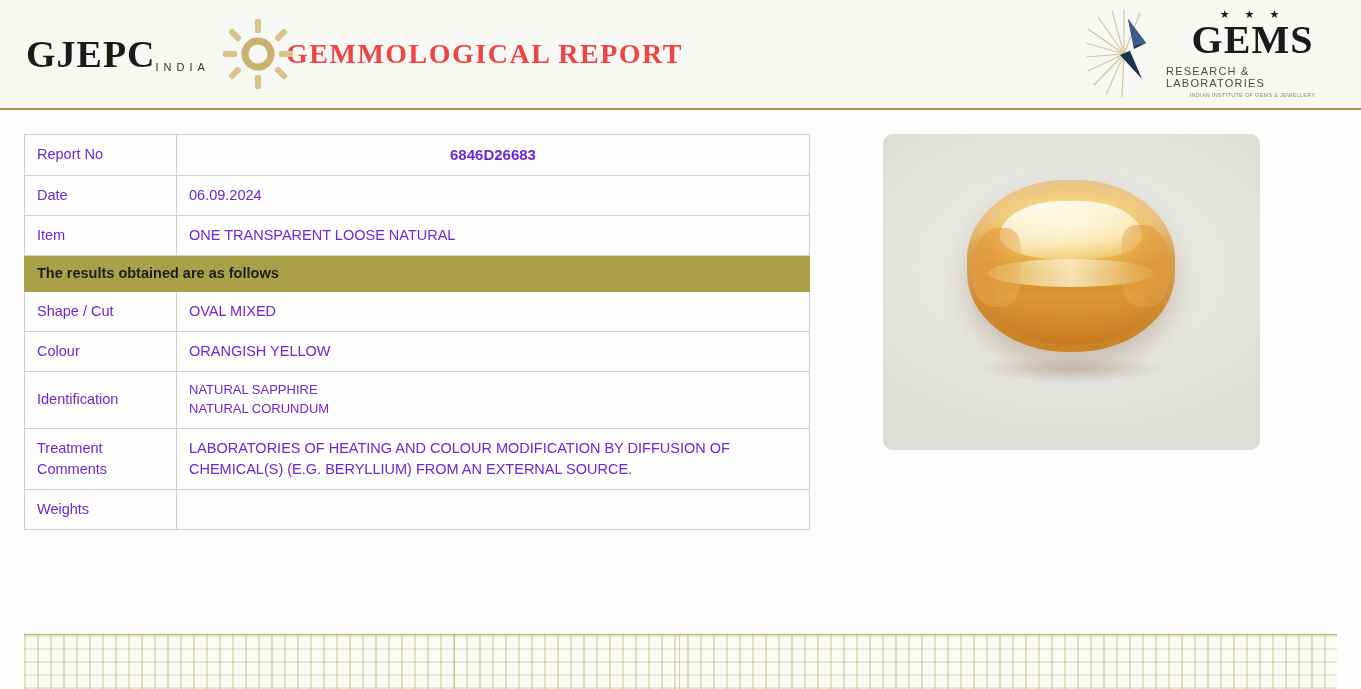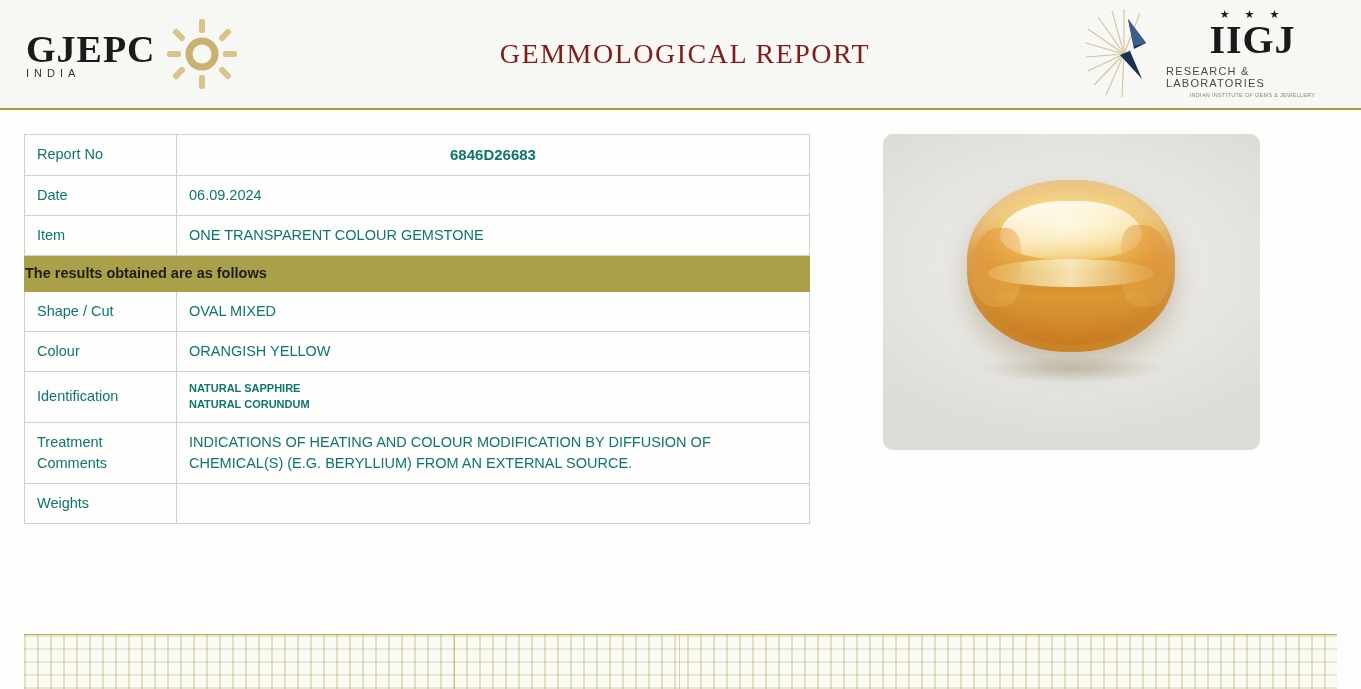--- a/index.html
+++ b/index.html
@@ -27,22 +27,22 @@
     align-items: center;
   }
   .logo-left {
     display: flex;
     align-items: center;
     margin-left: 26px;
     width: 260px;
   }
   .gjepc-text {
     display: flex;
-    flex-direction: column;
-    align-items: flex-start;
+    flex-direction: row;
+    align-items: flex-end;
     line-height: 1;
   }
   .gjepc-main {
     font-size: 38px;
     font-weight: bold;
     letter-spacing: 1px;
     color: #1a1a1a;
     font-family: "Liberation Serif", serif;
   }
   .gjepc-sub {
@@ -52,25 +52,25 @@
     padding-right: 2px;
   }
   .sun-mark {
     position: relative;
     width: 72px; height: 72px;
     margin-left: 10px;
   }
 
   .report-title {
     flex: 1;
-    text-align: center;
+    text-align: left;
     font-size: 28px;
-    font-weight: normal;
+    font-weight: bold;
     letter-spacing: 1.5px;
-    color: #7f1d1d;
+    color: #ef4444;
     font-family: "Liberation Serif", serif;
   }
 
   .logo-right {
     display: flex;
     align-items: center;
     margin-right: 22px;
     width: 255px;
     justify-content: flex-end;
   }
@@ -123,36 +123,36 @@
     position: absolute;
     left: 24px; top: 22px;
     width: 786px;
     border-collapse: collapse;
     table-layout: fixed;
   }
   table.report td {
     border: 1px solid #cfcfcf;
     padding: 9px 12px;
     font-size: 14.5px;
-    color: #0f766e;
+    color: #6d28d9;
     vertical-align: middle;
     line-height: 1.45;
   }
   td.label { width: 152px; color: #222; }
   td.value { color: #222; }
   td.value.bold { font-weight: bold; font-size: 15px; text-align: center; }
   tr.band td {
     background: #a9a049;
     color: #1d1d1d;
     font-weight: bold;
     font-size: 14.5px;
     border: 1px solid #a9a049;
-    padding: 7px 0;
-  }
-  .ident-line { font-weight: bold; font-size: 11px; }
+    padding: 7px 12px;
+  }
+  .ident-line { font-weight: normal; font-size: 13px; }
 
   
   .photo-frame {
     position: absolute;
     left: 883px; top: 22px;
     width: 377px; height: 316px;
     background: #e9e9e7;
     border-radius: 10px;
     overflow: hidden;
   }
@@ -284,42 +284,42 @@
             <line x1="40" y1="45" x2="40" y2="0"></line>
             <line x1="40" y1="45" x2="56" y2="4"></line>
             <line x1="40" y1="45" x2="38" y2="88"></line>
           </g>
           <path d="M44 10 L62 34 L46 42 L58 70 L36 46 L50 40 Z" fill="#1c3050"></path>
           <path d="M44 10 L62 34 L50 37 Z" fill="#3b5e8c"></path>
         </svg>
       </div>
       <div class="iigj-block">
         <div class="iigj-stars">★ ★ ★</div>
-        <div class="iigj-main">IIGJ</div>
+        <div class="iigj-main">GEMS</div>
         <div class="iigj-sub1">RESEARCH &amp; LABORATORIES</div>
         <div class="iigj-sub2">INDIAN INSTITUTE OF GEMS &amp; JEWELLERY</div>
       </div>
     </div>
   </div>
 
   <div class="body-area">
 
     <table class="report">
       <tbody>
         <tr>
           <td class="label">Report No</td>
           <td class="value bold">6846D26683</td>
         </tr>
         <tr>
           <td class="label">Date</td>
           <td class="value">06.09.2024</td>
         </tr>
         <tr>
           <td class="label">Item</td>
-          <td class="value">ONE TRANSPARENT COLOUR GEMSTONE</td>
+          <td class="value">ONE TRANSPARENT LOOSE NATURAL</td>
         </tr>
         <tr class="band">
           <td colspan="2">The results obtained are as follows</td>
         </tr>
         <tr>
           <td class="label">Shape / Cut</td>
           <td class="value">OVAL MIXED</td>
         </tr>
         <tr>
           <td class="label">Colour</td>
@@ -327,21 +327,21 @@
         </tr>
         <tr>
           <td class="label">Identification</td>
           <td class="value">
             <div class="ident-line">NATURAL SAPPHIRE</div>
             <div class="ident-line">NATURAL CORUNDUM</div>
           </td>
         </tr>
         <tr>
           <td class="label">Treatment Comments</td>
-          <td class="value">INDICATIONS OF HEATING AND COLOUR MODIFICATION BY DIFFUSION OF CHEMICAL(S) (E.G. BERYLLIUM) FROM AN EXTERNAL SOURCE.</td>
+          <td class="value">LABORATORIES OF HEATING AND COLOUR MODIFICATION BY DIFFUSION OF CHEMICAL(S) (E.G. BERYLLIUM) FROM AN EXTERNAL SOURCE.</td>
         </tr>
         <tr>
           <td class="label">Weights</td>
           <td class="value">&nbsp;</td>
         </tr>
       </tbody>
     </table>
 
     <div class="photo-frame">
       <div class="photo-inner">

